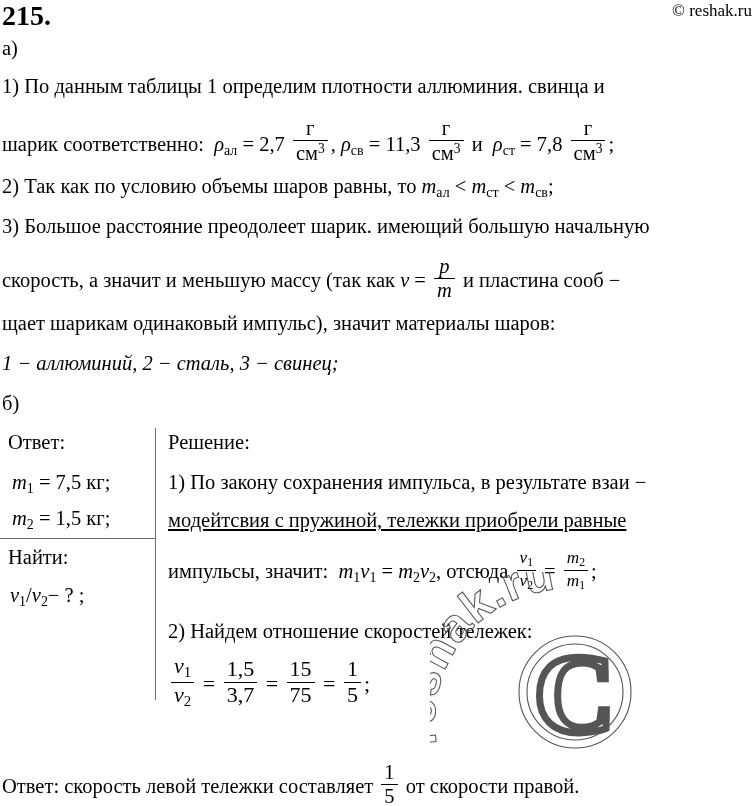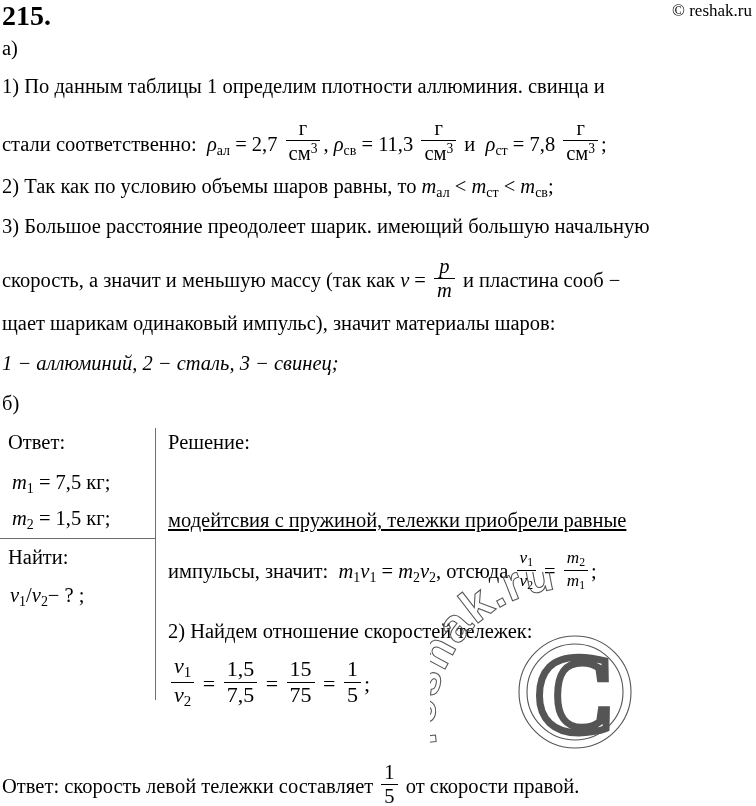--- a/index.html
+++ b/index.html
@@ -137,21 +137,21 @@
 <div class="page">
 
   <div class="hdr-num">215.</div>
   <div class="hdr-copy">© reshak.ru</div>
 
   <div class="lbl" style="left:2px; top:38px;">а)</div>
 
   <div class="line" style="left:2px; top:76px;">1) По данным таблицы 1 определим плотности аллюминия. свинца и</div>
 
   <div class="line" style="left:2px; top:118px;">
-    <span>стали соответственно:</span>
+    <span>шарик соответственно:</span>
     <span class="nowrap">
       &nbsp;<span class="mi">ρ</span><span class="sub">ал</span>
       <span>=</span>
       <span>2,7</span>
       <span class="frac">
         <span class="num">г</span>
         <span class="den"><span>см</span><span class="sup">3</span></span>
       </span><span>,</span>
     </span><span class="nowrap">
       <span class="mi">ρ</span><span class="sub">св</span>
@@ -217,20 +217,21 @@
   </div>
 
   <div class="line" style="left:8px; top:547px;">Найти:</div>
 
   <div class="line" style="left:10px; top:585px;">
     <span class="mi">v</span><span class="sub">1</span><span>/</span><span class="mi">v</span><span class="sub">2</span><span>− ? ;</span>
   </div>
 
   <div class="line" style="left:168px; top:432px;">Решение:</div>
 
+  <div class="line" style="left:168px; top:472px;">1) По закону сохранения импульса, в результате взаи −</div>
   <div class="line" style="left:168px; top:510px;text-decoration:underline;">модейтсвия с пружиной, тележки приобрели равные</div>
 
   <div class="line" style="left:168px; top:549px;">
     <span>импульсы, значит:</span>&nbsp;
     <span class="mi">m</span><span class="sub">1</span><span class="mi">v</span><span class="sub">1</span>
     <span>=</span>
     <span class="mi">m</span><span class="sub">2</span><span class="mi">v</span><span class="sub">2</span><span>, отсюда</span>
     <span class="frac sm">
       <span class="num"><span class="mi">v</span><span class="sub">1</span></span>
       <span class="den"><span class="mi">v</span><span class="sub">2</span></span>
@@ -245,21 +246,21 @@
   <div class="line" style="left:168px; top:621px;">2) Найдем отношение скоростей тележек:</div>
 
   <div class="line" style="left:168px; top:655px; font-size:22px;">
     <span class="frac">
       <span class="num"><span class="mi">v</span><span class="sub">1</span></span>
       <span class="den"><span class="mi">v</span><span class="sub">2</span></span>
     </span>
     <span>=</span>
     <span class="frac">
       <span class="num">1,5</span>
-      <span class="den">7,5</span>
+      <span class="den">3,7</span>
     </span>
     <span>=</span>
     <span class="frac">
       <span class="num">15</span>
       <span class="den">75</span>
     </span>
     <span>=</span>
     <span class="frac">
       <span class="num">1</span>
       <span class="den">5</span>

